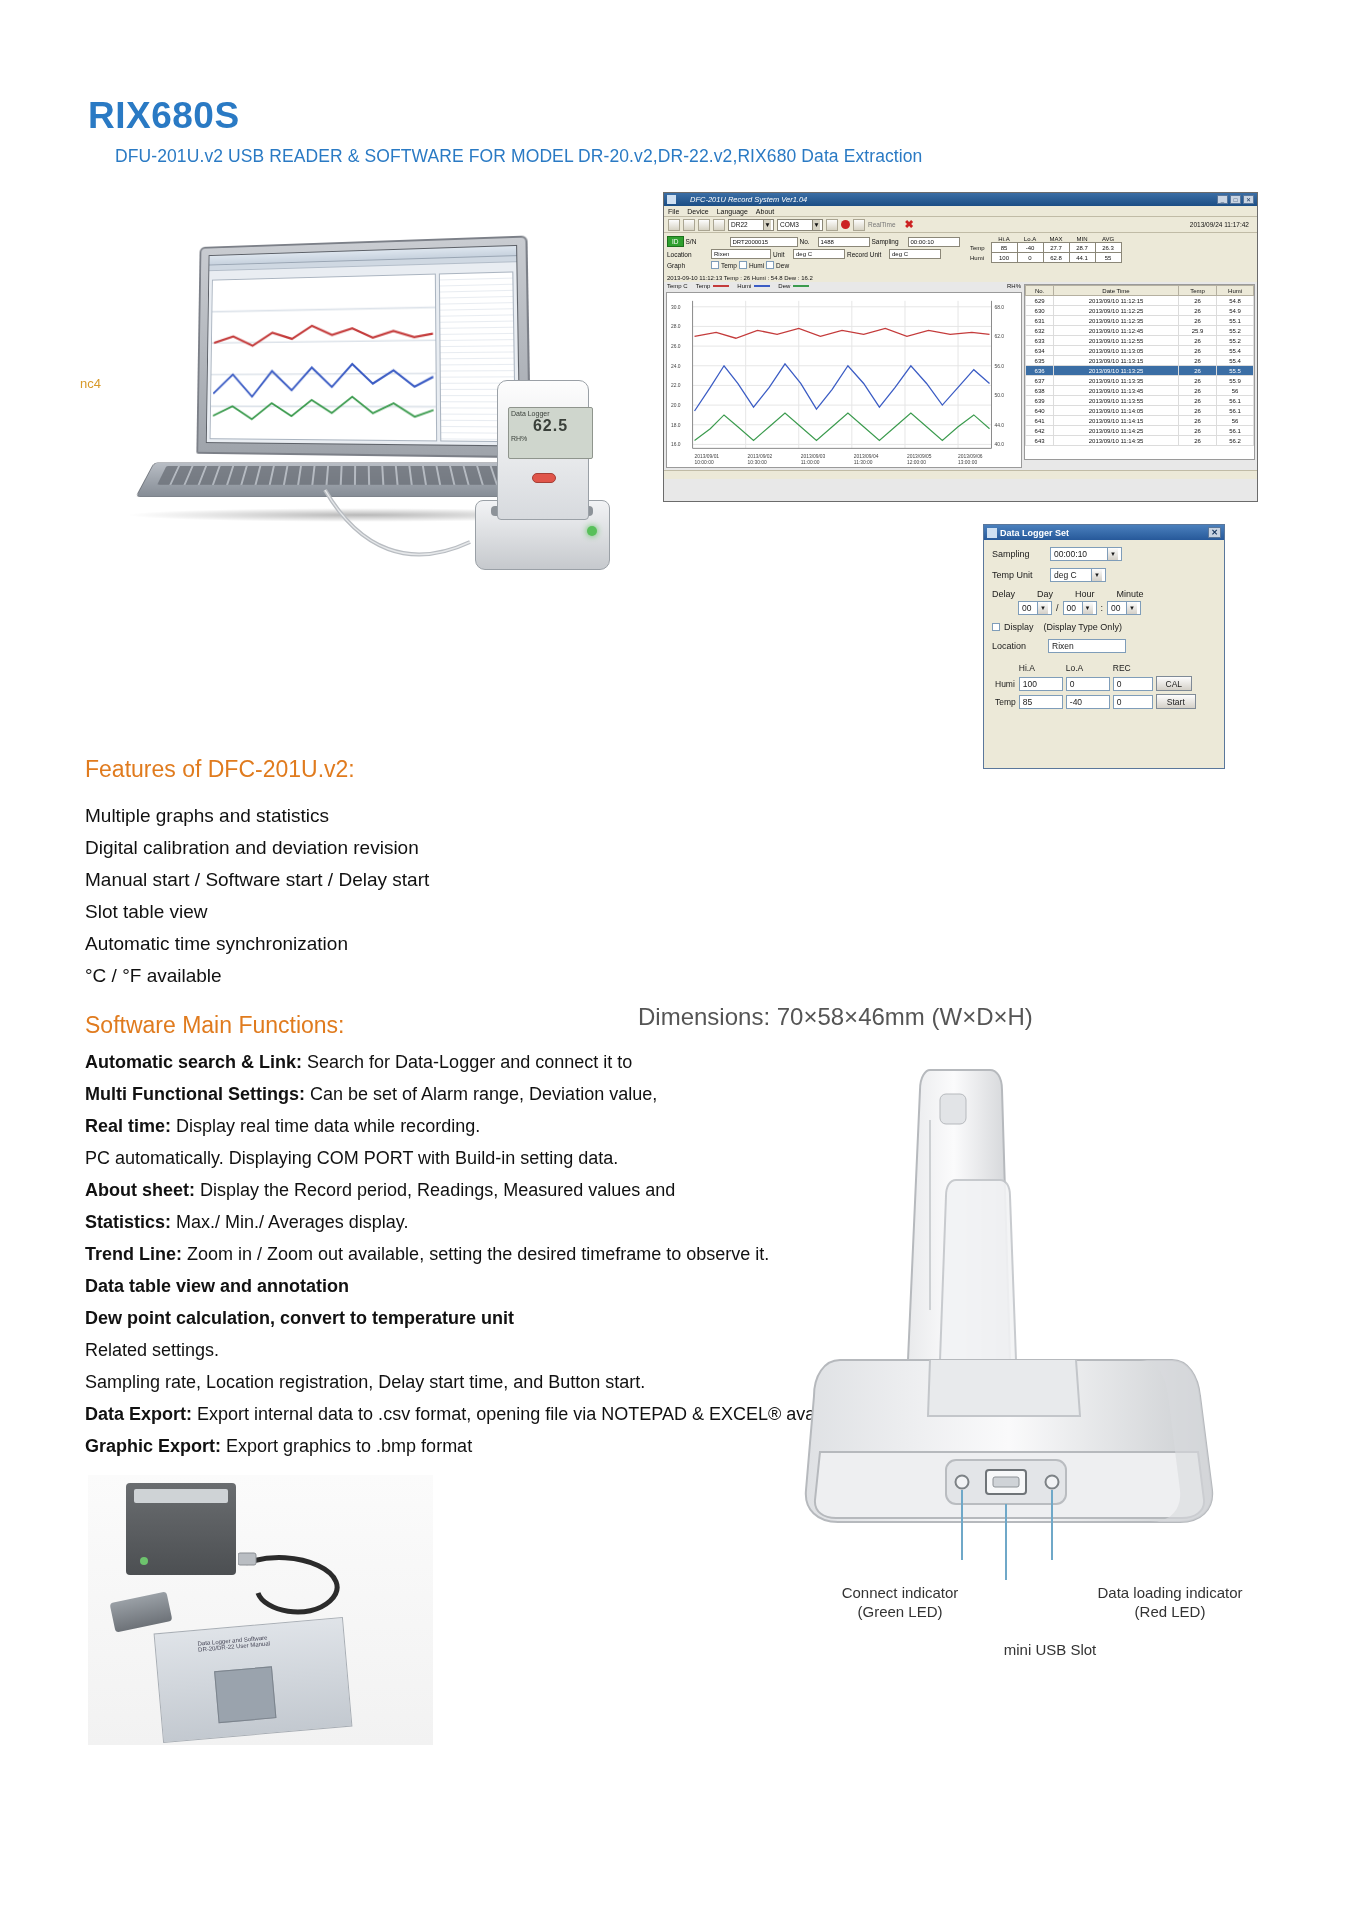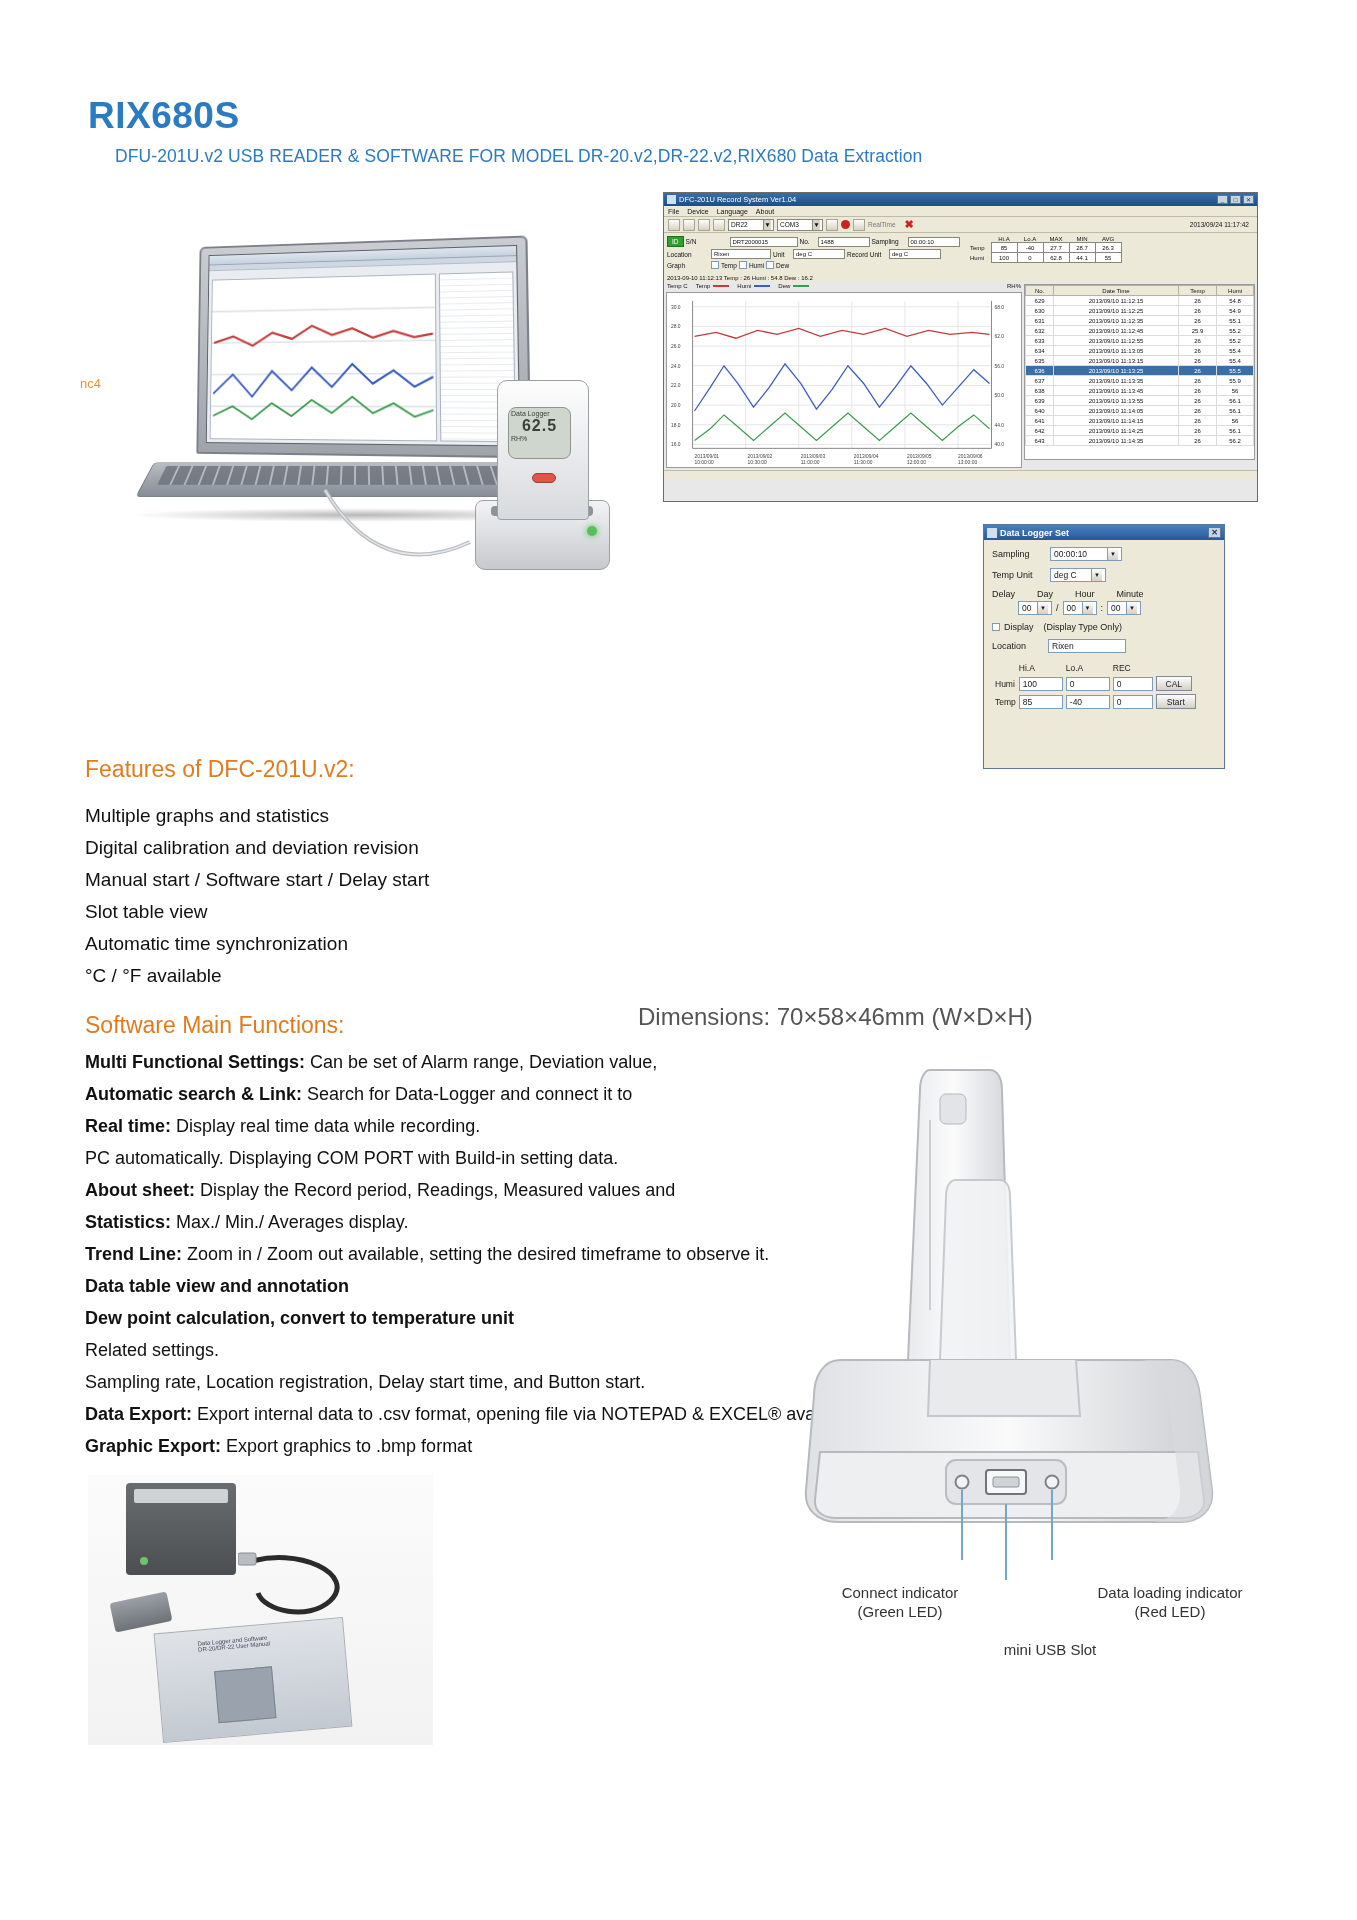--- a/index.html
+++ b/index.html
@@ -75,22 +75,22 @@
   .cradle-slot{
     position:absolute; left:16px; top:126px; width:102px; height:10px;
     background:#8d9399; border-radius:4px;
   }
   .logger{
     position:absolute; left:22px; top:0px; width:92px; height:140px;
     background:linear-gradient(#fdfdfd,#d7dade); border:1px solid #9aa0a6;
     border-radius:10px 10px 4px 4px;
   }
   .logger-lcd{
-    position:absolute; left:10px; top:26px; width:63px; height:52px;
-    background:#cfd6cd; border:1px solid #8f958d; border-radius:8px;
+    position:absolute; left:10px; top:26px; width:85px; height:52px;
+    background:#cfd6cd; border:1px solid #8f958d; border-radius:2px;
     font-size:7px; color:#3a403a; padding:2px;
   }
   .logger-lcd b{font-size:16px; display:block; text-align:center; letter-spacing:1px;}
   .logger-btn{
     position:absolute; left:34px; top:92px; width:24px; height:10px;
     background:#e0554a; border-radius:5px; border:1px solid #a53f36;
   }
   .logger-led{
     position:absolute; left:112px; top:146px; width:10px; height:10px;
     background:#58c05a; border-radius:50%; box-shadow:0 0 6px #58c05a;
@@ -105,21 +105,21 @@
 
   
   .sw-win{
     position:absolute; left:663px; top:192px; width:595px; height:310px;
     background:#e8e8e8; border:1px solid #6b6b6b; font-size:7px; color:#111;
   }
   .sw-title{
     height:13px; background:linear-gradient(#3b6ea5,#1c4e85); color:#fff;
     display:flex; align-items:center; padding:0 3px; font-size:7.5px;
   }
-  .sw-title .ttl{flex:1; padding-left:3px;}
+  .sw-title .ttl{flex:1; padding-left:14px;font-style:italic;}
   .sw-ctrl{display:flex; gap:2px;}
   .sw-ctrl span{width:11px;height:9px;background:#c9d4e2;border:1px solid #5a779b;
     display:inline-block;font-size:6px;line-height:8px;text-align:center;color:#11315a;}
   .sw-menu{height:11px;background:#ece9d8;border-bottom:1px solid #c0bba6;
     display:flex;align-items:center;gap:8px;padding-left:4px;font-size:7px;}
   .sw-toolbar{height:16px;background:#ece9d8;border-bottom:1px solid #c0bba6;
     display:flex;align-items:center;gap:3px;padding:0 4px;}
   .tb-btn{width:12px;height:12px;background:linear-gradient(#fdfdfd,#d7d3c4);
     border:1px solid #aaa592;}
   .tb-combo{height:12px;background:#fff;border:1px solid #8b8778;font-size:6.5px;
@@ -665,22 +665,22 @@
     <div>Manual start / Software start / Delay start</div>
     <div>Slot table view</div>
     <div>Automatic time synchronization</div>
     <div>°C / °F available</div>
   </div>
 
   <div class="dims">Dimensions: 70×58×46mm (W×D×H)</div>
 
   <div class="func-head">Software Main Functions:</div>
   <div class="func-list">
+    <div><b>Automatic search &amp; Link:</b><span> Search for Data-Logger and connect it to</span></div>
     <div><b>Multi Functional Settings:</b><span> Can be set of Alarm range, Deviation value,</span></div>
-    <div><b>Automatic search &amp; Link:</b><span> Search for Data-Logger and connect it to</span></div>
     <div><b>Real time:</b><span> Display real time data while recording.</span></div>
     <div><b></b><span>PC automatically. Displaying COM PORT with Build-in setting data.</span></div>
     <div><b>About sheet:</b><span> Display the Record period, Readings, Measured values and</span></div>
     <div><b>Statistics:</b><span> Max./ Min./ Averages display.</span></div>
     <div><b>Trend Line:</b><span> Zoom in / Zoom out available, setting the desired timeframe to observe it.</span></div>
     <div><b>Data table view and annotation</b><span></span></div>
     <div><b>Dew point calculation, convert to temperature unit</b><span></span></div>
     <div><b></b><span>Related settings.</span></div>
     <div><b></b><span>Sampling rate, Location registration, Delay start time, and Button start.</span></div>
     <div><b>Data Export:</b><span> Export internal data to .csv format, opening file via NOTEPAD &amp; EXCEL® available.</span></div>

